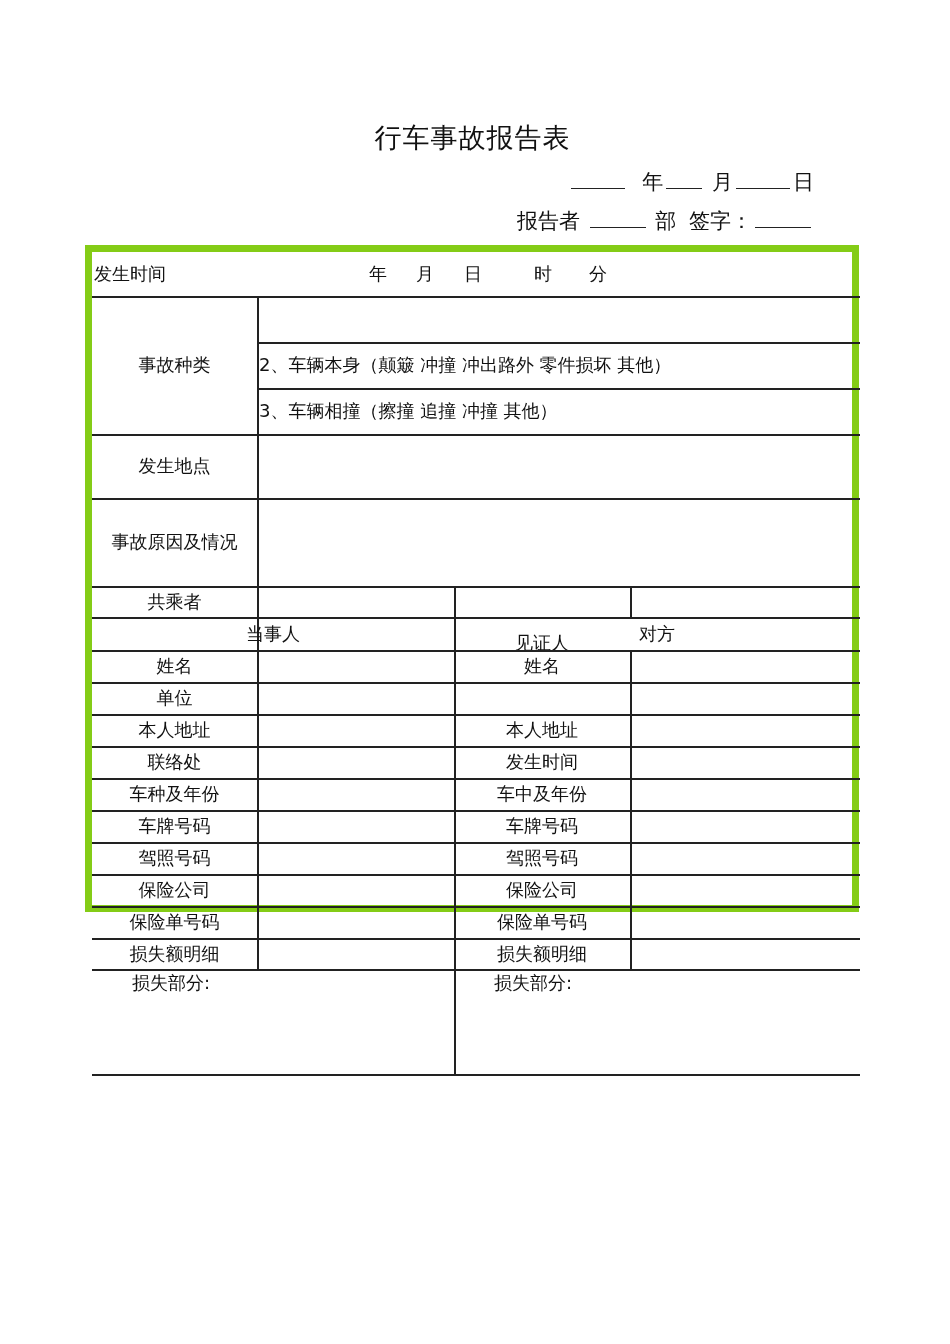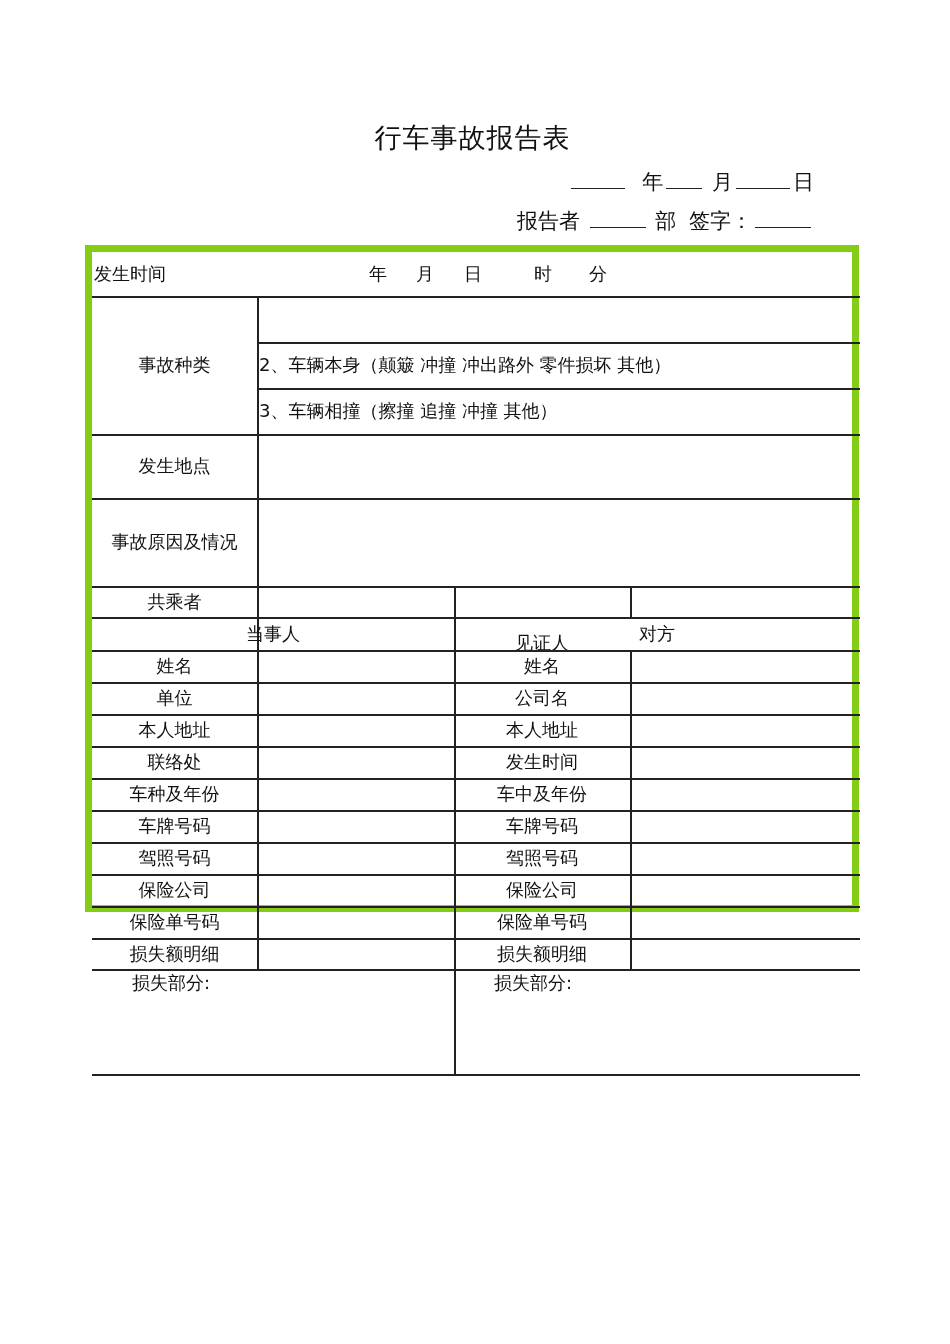--- a/index.html
+++ b/index.html
@@ -67,21 +67,20 @@
     <div class="cell c" style="left: 0px; top: 365px; width: 362px; height: 33px;">当事人</div>
     <div class="cell c" style="left: 362px; top: 365px; width: 406px; height: 33px;">对方</div>
     <div class="hl" style="left: 0px; width: 768px; top: 398px;"></div>
     <div class="cell c" style="left: 0px; top: 398px; width: 165px; height: 32px;">姓名</div>
     <div class="cell l" style="left: 165px; top: 398px; width: 197px; height: 32px;"></div>
     <div class="cell c" style="left: 362px; top: 398px; width: 176px; height: 32px;">姓名</div>
     <div class="cell l" style="left: 538px; top: 398px; width: 230px; height: 32px;"></div>
     <div class="hl" style="left: 0px; width: 768px; top: 430px;"></div>
     <div class="cell c" style="left: 0px; top: 430px; width: 165px; height: 32px;">单位</div>
     <div class="cell l" style="left: 165px; top: 430px; width: 197px; height: 32px;"></div>
-    <div class="cell c" style="left: 362px; top: 430px; width: 176px; height: 32px;">公司名</div>
     <div class="cell l" style="left: 538px; top: 430px; width: 230px; height: 32px;"></div>
     <div class="hl" style="left: 0px; width: 768px; top: 462px;"></div>
     <div class="cell c" style="left: 0px; top: 462px; width: 165px; height: 32px;">本人地址</div>
     <div class="cell l" style="left: 165px; top: 462px; width: 197px; height: 32px;"></div>
     <div class="cell c" style="left: 362px; top: 462px; width: 176px; height: 32px;">本人地址</div>
     <div class="cell l" style="left: 538px; top: 462px; width: 230px; height: 32px;"></div>
     <div class="hl" style="left: 0px; width: 768px; top: 494px;"></div>
     <div class="cell c" style="left: 0px; top: 494px; width: 165px; height: 32px;">联络处</div>
     <div class="cell l" style="left: 165px; top: 494px; width: 197px; height: 32px;"></div>
     <div class="cell c" style="left: 362px; top: 494px; width: 176px; height: 32px;">发生时间</div>

